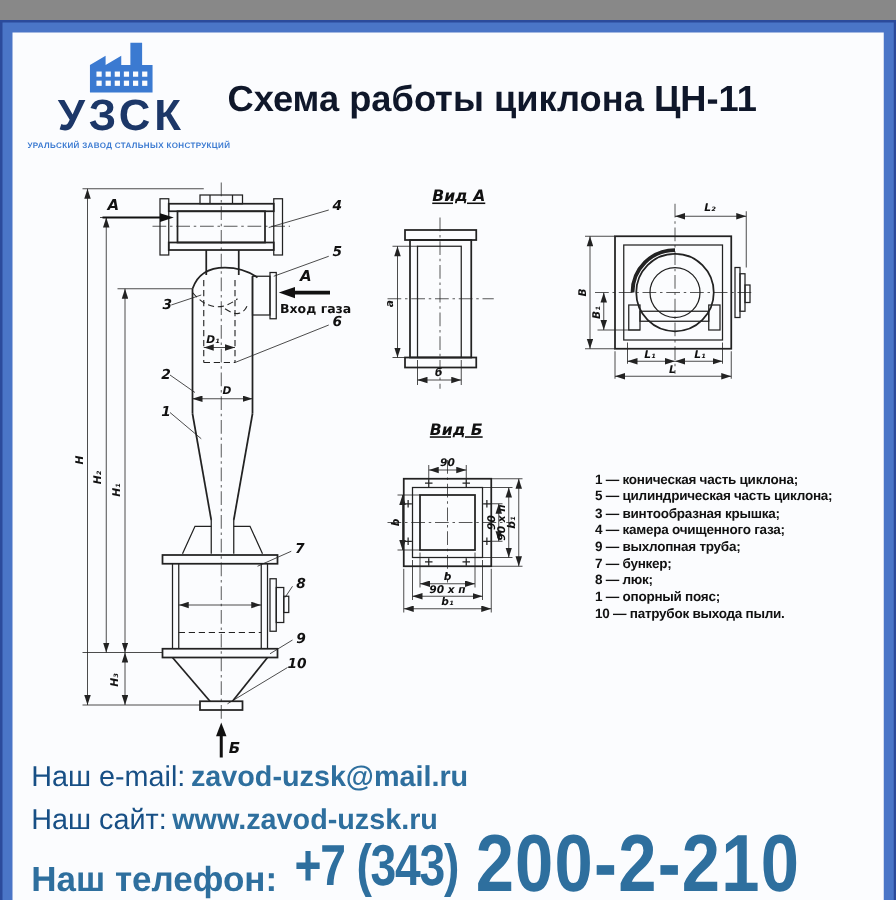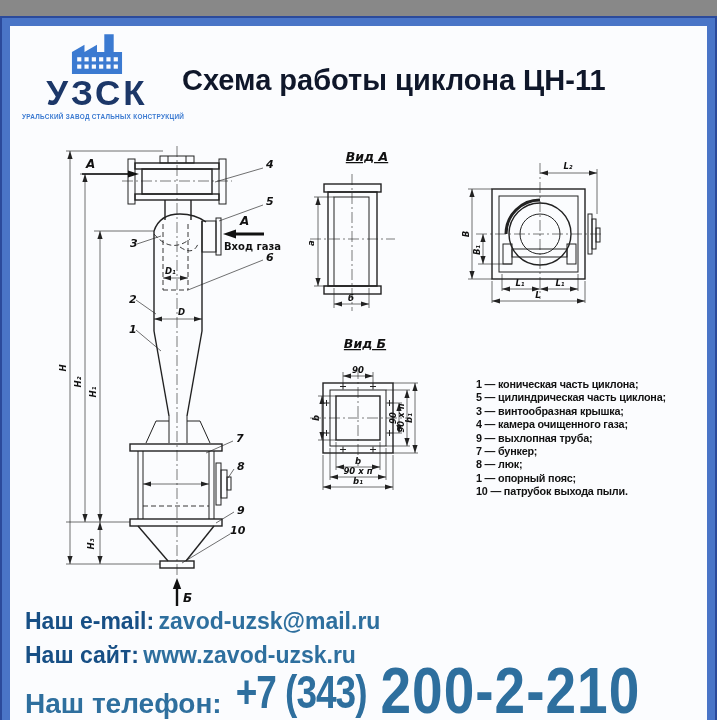--- a/index.html
+++ b/index.html
@@ -31,21 +31,21 @@
   .note{ font:700 10px "DejaVu Sans",sans-serif; }
   .vtitle { font:italic 700 12.5px "DejaVu Sans",sans-serif; text-decoration:underline; }
   .svg-abs { position:absolute; }
 
   
   .legend { position:absolute; left:476px; top:362px; width:250px; }
   .legend-row { font-size:10.8px; font-weight:700; color:#111; line-height:13.4px; letter-spacing:-.2px; white-space:nowrap; }
 
   
   .contact-line { position:absolute; left:25px; white-space:nowrap; }
-  .c-label { font-size:23px; font-weight:700; color:#174f85; }
+  .c-label { font-size:23px; font-weight:400; color:#174f85; }
   .c-value { font-size:23px; font-weight:700; color:#2e6f9e; }
   .email-line { top:592px; }
   .site-line  { top:626px; }
   .phone-line { position:absolute; left:25px; top:648px; width:680px;
                 display:flex; align-items:flex-end; gap:14px; }
   .p-label { font-size:28px; font-weight:800; color:#2e6f9e; padding-bottom:8px; }
   .p-code  { font-size:37px; font-weight:800; color:#2e6f9e; display:inline-block;
              transform:scaleY(1.25); transform-origin:bottom; padding-bottom:7px; letter-spacing:-1px;}
   .p-num   { font-size:55px; font-weight:800; color:#2e6f9e; display:inline-block;
              transform:scaleY(1.18); transform-origin:bottom; letter-spacing:1px; }

